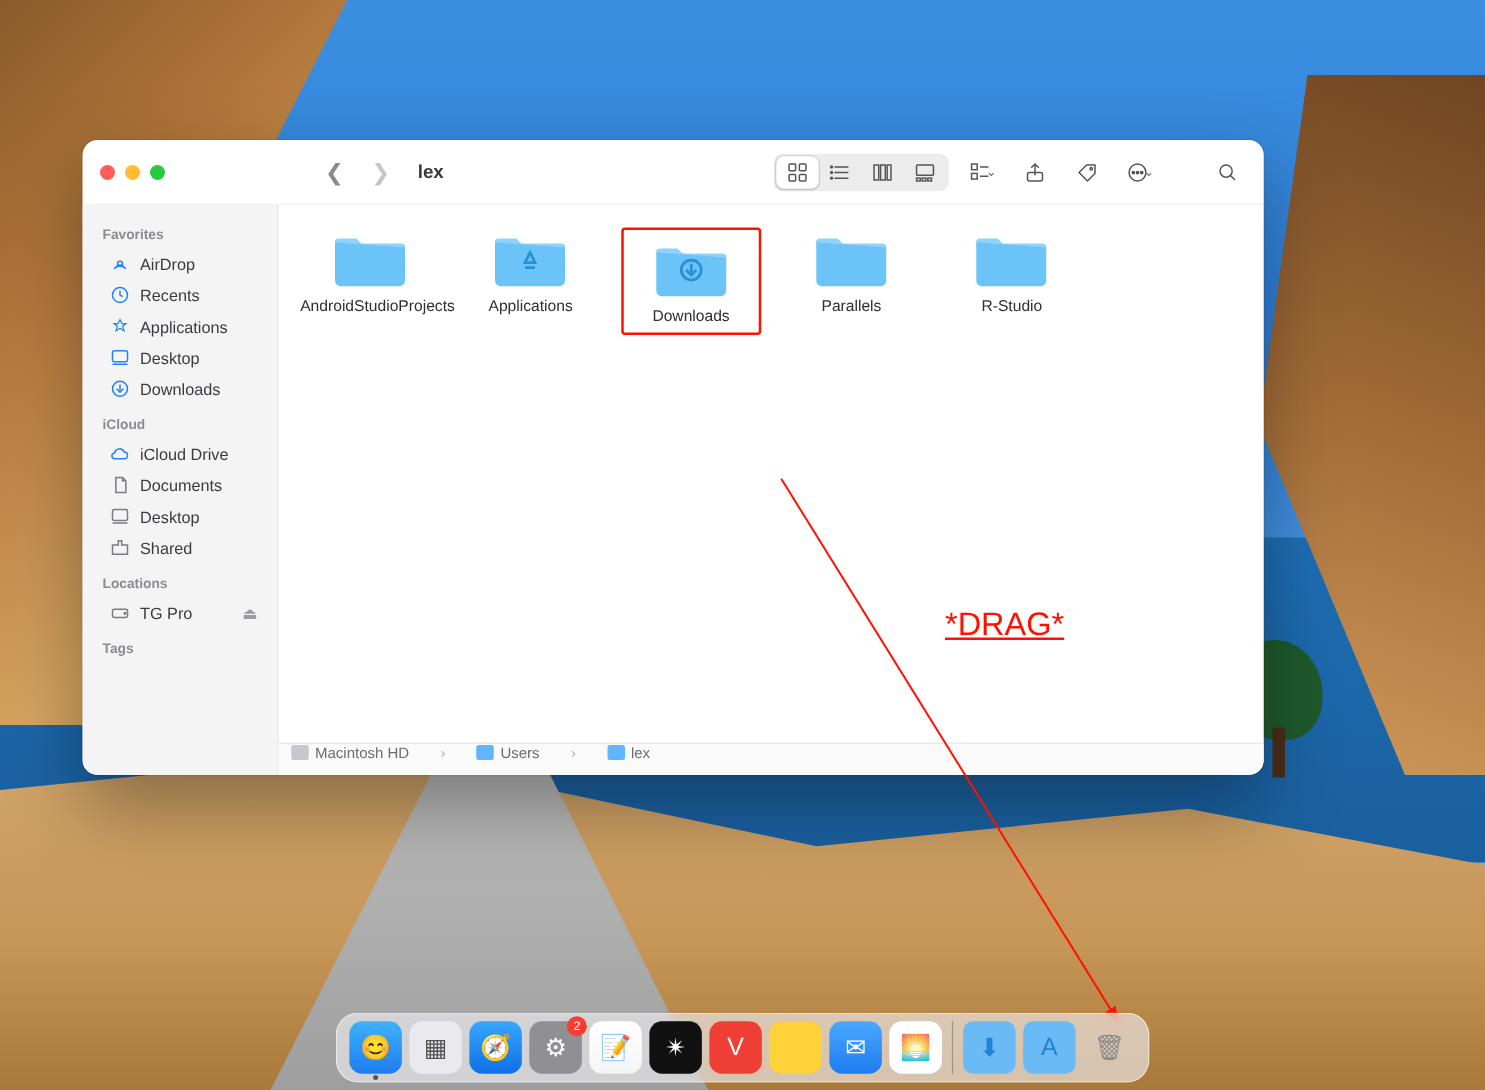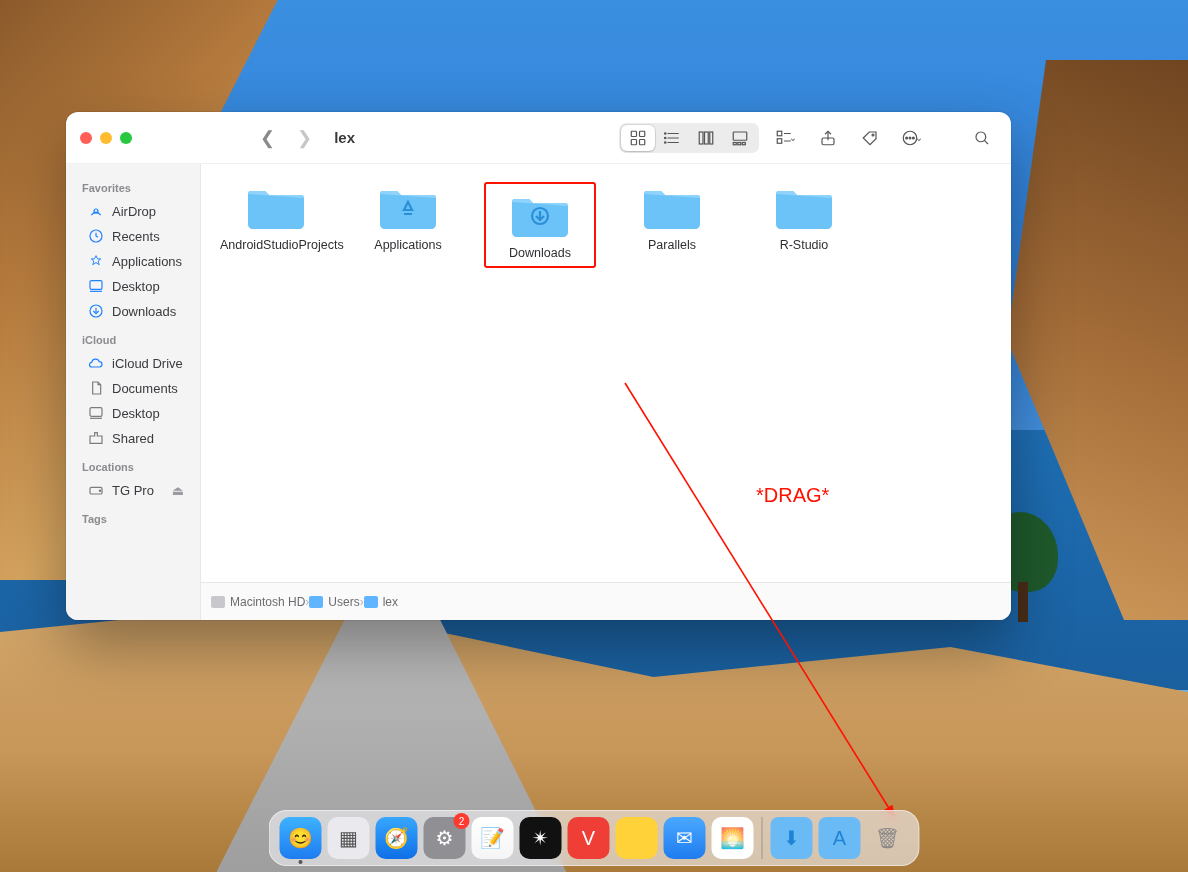--- a/index.html
+++ b/index.html
@@ -52,52 +52,52 @@
   .win-title { font-weight:600; font-size:15px; color:#3a3a3a; }
   .toolbar-right { margin-left:auto; display:flex; align-items:center; gap:12px; color:#5b5b5b;}
   .seg { display:flex; align-items:center; background:#ececec; border-radius:7px; padding:2px; gap:0;}
   .seg .btn { width:34px; height:26px; display:flex; align-items:center; justify-content:center; border-radius:6px; }
   .seg .btn.active { background:#fff; box-shadow:0 0 0 1px rgba(0,0,0,.08), 0 1px 2px rgba(0,0,0,.15);}
   .tool { width:30px; height:26px; display:flex; align-items:center; justify-content:center; border-radius:6px;}
   .tool svg, .seg svg { width:18px; height:18px; stroke:#555; fill:none; stroke-width:1.6;}
   .chev { font-size:10px; color:#666; margin-left:-4px;}
 
   .body { flex:1; display:flex; min-height:0;}
-  .sidebar { width:135px; background:rgba(242,242,244,.88); border-right:1px solid rgba(0,0,0,.05); padding:8px 0 8px 6px; overflow:auto;}
+  .sidebar { width:157px; background:rgba(242,242,244,.88); border-right:1px solid rgba(0,0,0,.05); padding:8px 0 8px 6px; overflow:auto;}
   .side-h { font-size:11px; color:#8b8b90; font-weight:600; padding:10px 10px 4px;}
   .side-item { display:flex; align-items:center; gap:8px; padding:4px 10px; border-radius:6px; color:#3b3b3f; margin:1px 6px; }
   .side-item .ic { width:16px; height:16px; display:flex; align-items:center; justify-content:center; color:#1e82ff;}
   .side-item .ic.gray { color:#7b7b80;}
   .side-item .eject { margin-left:auto; color:#9a9aa0;}
 
   .content { flex:1; display:flex; flex-direction:column; min-width:0;}
   .grid { flex:1; padding:18px 12px 10px 12px; display:grid; grid-template-columns: repeat(6, 1fr); gap:16px 6px; align-content:start; }
   .item { display:flex; flex-direction:column; align-items:center; text-align:center; width:112px; justify-self:center;}
   .folder-ic { width:64px; height:50px; position:relative; }
   .folder-ic svg{ width:64px; height:50px;}
   .folder-label { font-size:12.5px; color:#2f2f33; margin-top:6px; line-height:1.25; max-width:112px;}
   .highlight { border:2px solid #ff1100; border-radius:3px; padding:6px 4px 4px;}
 
-  .pathbar { height:38px; border-top:1px solid rgba(0,0,0,.08); display:flex; align-items:center; gap:0; padding:0 10px; font-size:12px; color:#6c6c70; background:#fafafa;}
+  .pathbar { height:26px; border-top:1px solid rgba(0,0,0,.08); display:flex; align-items:flex-start; gap:25px; padding:0 10px; font-size:12px; color:#6c6c70; background:#fafafa;}
   .pathbar .crumb { display:flex; align-items:center; gap:5px;}
   .pathbar .sep { color:#b5b5ba;}
   .pathbar .disk { width:14px; height:12px; background:#c8c8cc; border-radius:2px; display:inline-block;}
   .pathbar .fld { width:14px; height:12px; background:#5fb5ff; border-radius:2px; display:inline-block;}
 
   
   .dock-wrap { position:absolute; left:50%; transform:translateX(-50%); bottom:6px;}
   .dock { display:flex; align-items:flex-end; gap:6px; padding:6px 10px; background:rgba(240,240,245,.62); border:1px solid rgba(255,255,255,.5); border-radius:18px; backdrop-filter:blur(8px);}
   .dock .app { width:42px; height:42px; border-radius:10px; display:flex; align-items:center; justify-content:center; font-size:20px; color:#fff; position:relative;}
   .dock .sepv { width:1px; height:42px; background:rgba(0,0,0,.25); margin:0 2px;}
   .badge { position:absolute; top:-4px; right:-4px; min-width:16px; height:16px; border-radius:8px; background:#ff3b30; color:#fff; font-size:10px; display:flex; align-items:center; justify-content:center; padding:0 3px;}
   .dot-ind { position:absolute; bottom:-5px; left:50%; transform:translateX(-50%); width:4px; height:4px; border-radius:50%; background:#555;}
 
   
   .drag-line { position:absolute; left:0; top:0; pointer-events:none;}
-  .drag-label { position:absolute; color:#ff1100; font-size:20px; font-weight:500;}
+  .drag-label { position:absolute; color:#ff1100; font-size:26px; font-weight:500;text-decoration:underline;}
 </style>
 </head>
 <body>
 
 <div class="desktop">
   <div class="sky"></div>
   <div class="ocean"></div>
   <div class="cliff-right"></div>
   <div class="sand"></div>
   <div class="road"></div>

